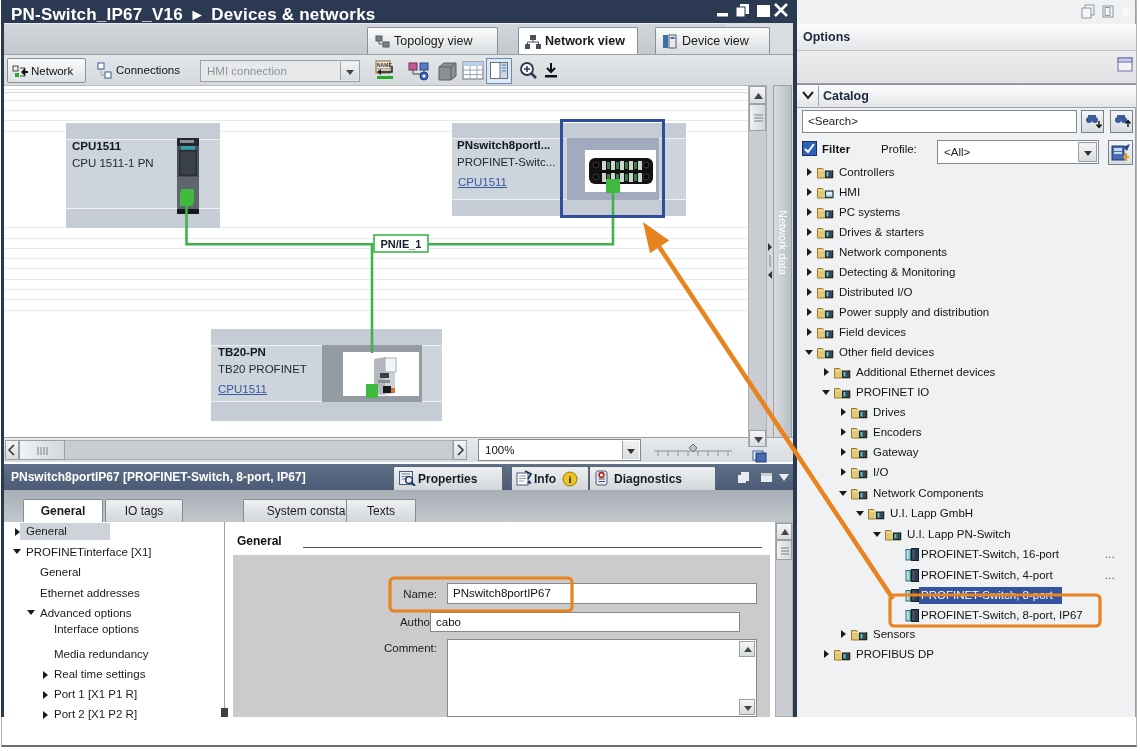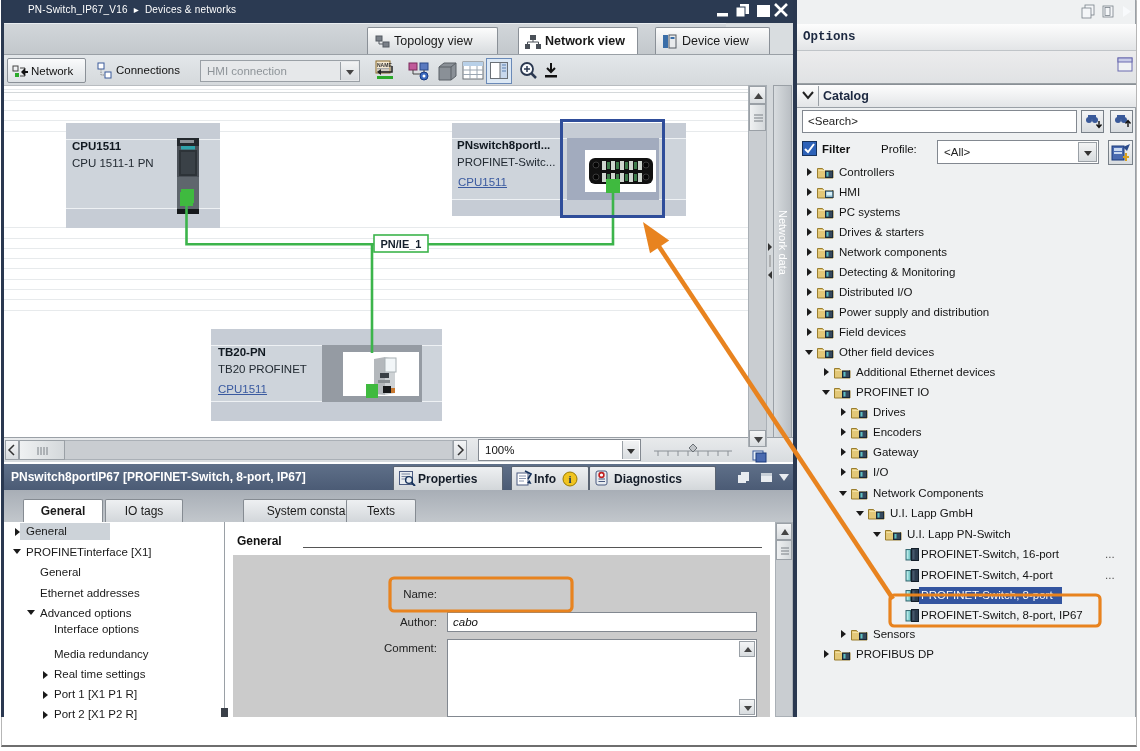--- a/index.html
+++ b/index.html
@@ -4,21 +4,21 @@
 <style>
 * { margin:0; padding:0; box-sizing:border-box; }
 html,body { width:1140px; height:751px; background:#fff; font-family:"Liberation Sans", sans-serif; overflow:hidden; }
 #stage { position:absolute; left:0; top:0; width:1140px; height:751px; }
 .abs { position:absolute; }
 
 #frame { position:absolute; left:1px; top:0px; width:1136px; height:747px; border-left:1px solid #b6b6b6; border-right:1px solid #b6b6b6; border-top:1px solid #cccccc; border-bottom:2px solid #6e6e6e; }
 
 #app { position:absolute; left:1px; top:0; width:796px; height:717px; background:#d9dde0; border-left:3px solid #2a3850; border-right:4px solid #2a3850; }
 #titlebar { position:absolute; left:0; top:0; width:789px; height:23px; background:#2b3a52; color:#fff; }
-#titlebar .t { position:absolute; left:24px; top:4px; font-size:10px; font-weight:normal; letter-spacing:0.2px; }
+#titlebar .t { position:absolute; left:7px; top:4px; font-size:17px; font-weight:bold; letter-spacing:0.2px; }
 #tabstrip { position:absolute; left:0; top:23px; width:722px; height:31px; background:linear-gradient(#d2d6da,#c3c8cc); border-top:1px solid #e8ecf0;}
 .vtab { position:absolute; top:3px; height:28px; border:1px solid #8a9097; border-bottom:none; border-radius:2px 2px 0 0; background:linear-gradient(#fcfcfc,#d6dadd); font-size:12.5px; color:#1a1a1a; }
 .vtab .lbl { position:absolute; left:26px; top:6px; white-space:nowrap; }
 .vtab.sel { background:#fff; font-weight:bold; }
 #toolbar { position:absolute; left:0; top:54px; width:789px; height:31px; background:linear-gradient(#e3e7ea,#d5d9dc); border-top:1px solid #9aa0a6; }
 
 #canvas { position:absolute; left:0; top:85px; width:744px; height:352px; background:#fff; overflow:hidden; border-top:1px solid #b8bcc0;}
 .stripes { position:absolute; left:0; width:744px; background:repeating-linear-gradient(transparent 0px, transparent 9.3px, #e7eaec 9.3px, #e7eaec 10.3px); }
 .devbox { position:absolute; background:#c6ccd5;padding-left:25px; }
 .devbox .mid { position:absolute; left:0; right:0; background:#ced4db; border-top:1px solid #eef1f4; border-bottom:1px solid #eef1f4; }
@@ -46,21 +46,21 @@
 .tarr { position:absolute; width:0; height:0; }
 .arr-r { border-left:5px solid #1a1a1a; border-top:4px solid transparent; border-bottom:4px solid transparent; }
 .arr-d { border-top:5px solid #1a1a1a; border-left:4px solid transparent; border-right:4px solid transparent; }
 
 .inp { position:absolute; background:#fff; border:1px solid #828890; font-size:11.5px; color:#111; }
 .flabel { position:absolute; font-size:11.5px; color:#222; text-align:right; }
 
 #catalog { position:absolute; left:797px; top:0; width:339px; height:717px; background:#eff1f2; border-right:1px solid #9aa0a6; }
 #cathead { position:absolute; left:0; top:0; width:339px; height:24px; background:linear-gradient(#b2b6ba,#989da2); }
 #cathead .t { position:absolute; left:6px; top:4px; font-size:12.5px; font-weight:bold; color:#1c2840; }
-#optbar { position:absolute; left:0; top:24px; width:339px; height:27px; background:linear-gradient(#fdfdfd,#e3e5e7); border-bottom:1px solid #c0c4c8;font-family:Liberation Mono, monospace; }
+#optbar { position:absolute; left:0; top:24px; width:339px; height:27px; background:linear-gradient(#fdfdfd,#e3e5e7); border-bottom:1px solid #c0c4c8; }
 #optbar .t { position:absolute; left:6px; top:6px; font-size:12.5px; font-weight:bold; color:#1c2840; }
 #optarea { position:absolute; left:0; top:51px; width:339px; height:33px; background:linear-gradient(#ececed,#e0e2e4); border-bottom:1px solid #9aa0a4; }
 #catbar { position:absolute; left:0; top:84px; width:339px; height:24px; background:linear-gradient(#fdfdfd,#e3e5e7); border-top:1px solid #8a9096; border-bottom:1px solid #9aa0a6; }
 #catbar .t { position:absolute; left:26px; top:4px; font-size:12.5px; font-weight:bold; color:#1c2840; }
 .crow { position:absolute; font-size:11.5px; color:#141414; white-space:nowrap; }
 
 .ico { position:absolute; }
 svg { display:block; }
 </style>
 </head>
@@ -403,22 +403,25 @@
           <div class="trow" style="left:50px;top:166px">Port 1 [X1 P1 R]</div>
         <div class="tarr arr-r" style="left:39px;top:189px"></div>
           <div class="trow" style="left:50px;top:186px">Port 2 [X1 P2 R]</div>
         <div style="position:absolute;left:220px;top:0px;width:1px;height:195px;background:#9aa0a6"></div>
         <div style="position:absolute;left:217px;top:186px;width:7px;height:9px;background:#3a4048"></div>
 
         <div style="position:absolute;left:233px;top:12px;font-size:12px;font-weight:bold;color:#111">General</div>
         <div style="position:absolute;left:299px;top:25px;width:459px;height:1px;background:#555"></div>
         <div style="position:absolute;left:229px;top:33px;width:537px;height:162px;background:#cbcbcb"></div>
         <div class="flabel" style="left:333px;top:66px;width:100px;">Name:</div>
+        <div class="inp" style="left:443px;top:61px;width:310px;height:21px;">
+            <span style="position:absolute;left:5px;top:3px">PNswitch8portIP67</span>
+          </div>
         <div class="flabel" style="left:333px;top:94px;width:100px;">Author:</div>
-        <div class="inp" style="left:443px;top:90px;width:310px;height:20px;font-style:italic;">
+        <div class="inp" style="left:426px;top:90px;width:310px;height:20px;">
             <span style="position:absolute;left:5px;top:3px">cabo</span>
           </div>
         <div class="flabel" style="left:333px;top:120px;width:100px;">Comment:</div>
         <div class="inp" style="left:443px;top:117px;width:310px;height:78px;">
           <div class="sbtn" style="right:1px;top:1px;width:16px;height:16px">
               <svg width="16" height="16">
                 <path d="M8 5 L12 10 L4 10 Z" fill="#444"></path>
               </svg>
             </div>
           <div class="sbtn" style="right:1px;bottom:1px;width:16px;height:16px">

